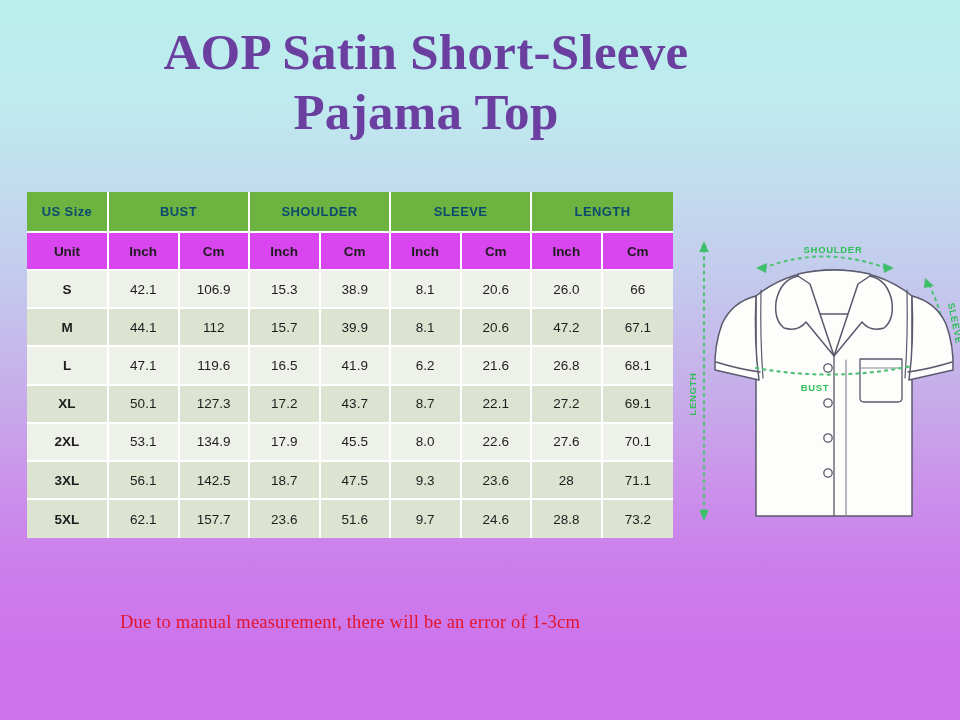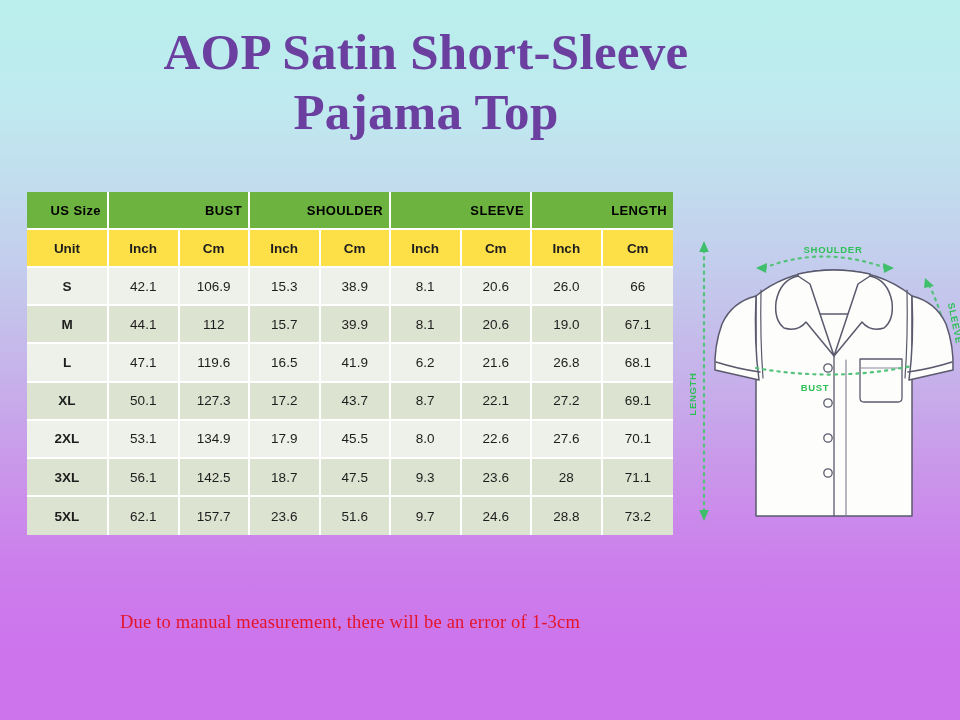--- a/index.html
+++ b/index.html
@@ -60,33 +60,32 @@
     border-bottom: 2px solid #ffffff;
     text-align: center;
     vertical-align: middle;
     font-size: 13.5px;
   }
   table.size-table tr > *:last-child { border-right: none; }
 
   
   tr.group-head th {
     background: #6cb33f;
-    color: #000000;
+    color: #0c4a6e;
     font-weight: bold;
     font-size: 13px;
     letter-spacing: 0.4px;
     height: 38px;
-    padding: 6px;
-    text-align: right;
+    padding: 12px;
   }
   tr.group-head th.us-size-head { font-size: 13px; }
 
   
   tr.unit-row td {
-    background: #fde047;
+    background: #d946ef;
     color: #1d1d1d;
     font-weight: bold;
     font-size: 13.5px;
     height: 38px;
   }
 
   
   tr.data-row td {
     height: 38.2px;
     color: #1d1d1d;
@@ -186,21 +185,21 @@
           <td>66</td>
         </tr>
         <tr class="data-row row-dark">
           <td class="size-cell">M</td>
           <td>44.1</td>
           <td>112</td>
           <td>15.7</td>
           <td>39.9</td>
           <td>8.1</td>
           <td>20.6</td>
-          <td>19.0</td>
+          <td>47.2</td>
           <td>67.1</td>
         </tr>
         <tr class="data-row row-light">
           <td class="size-cell">L</td>
           <td>47.1</td>
           <td>119.6</td>
           <td>16.5</td>
           <td>41.9</td>
           <td>6.2</td>
           <td>21.6</td>

